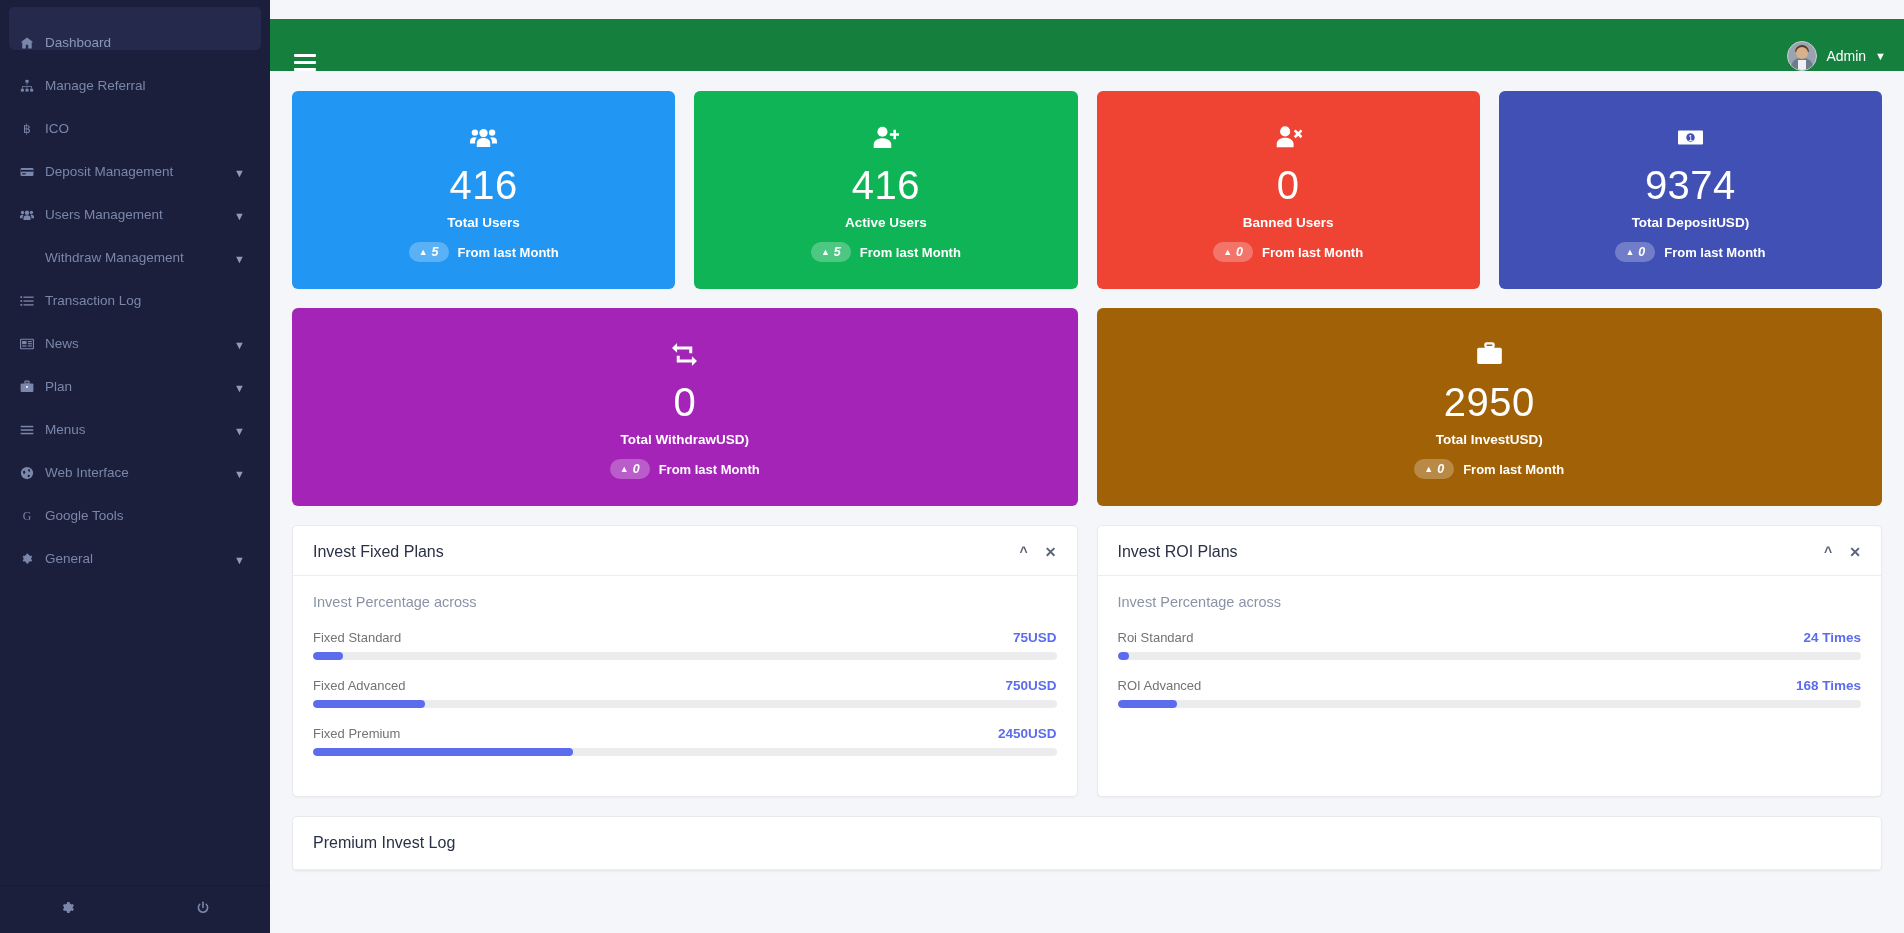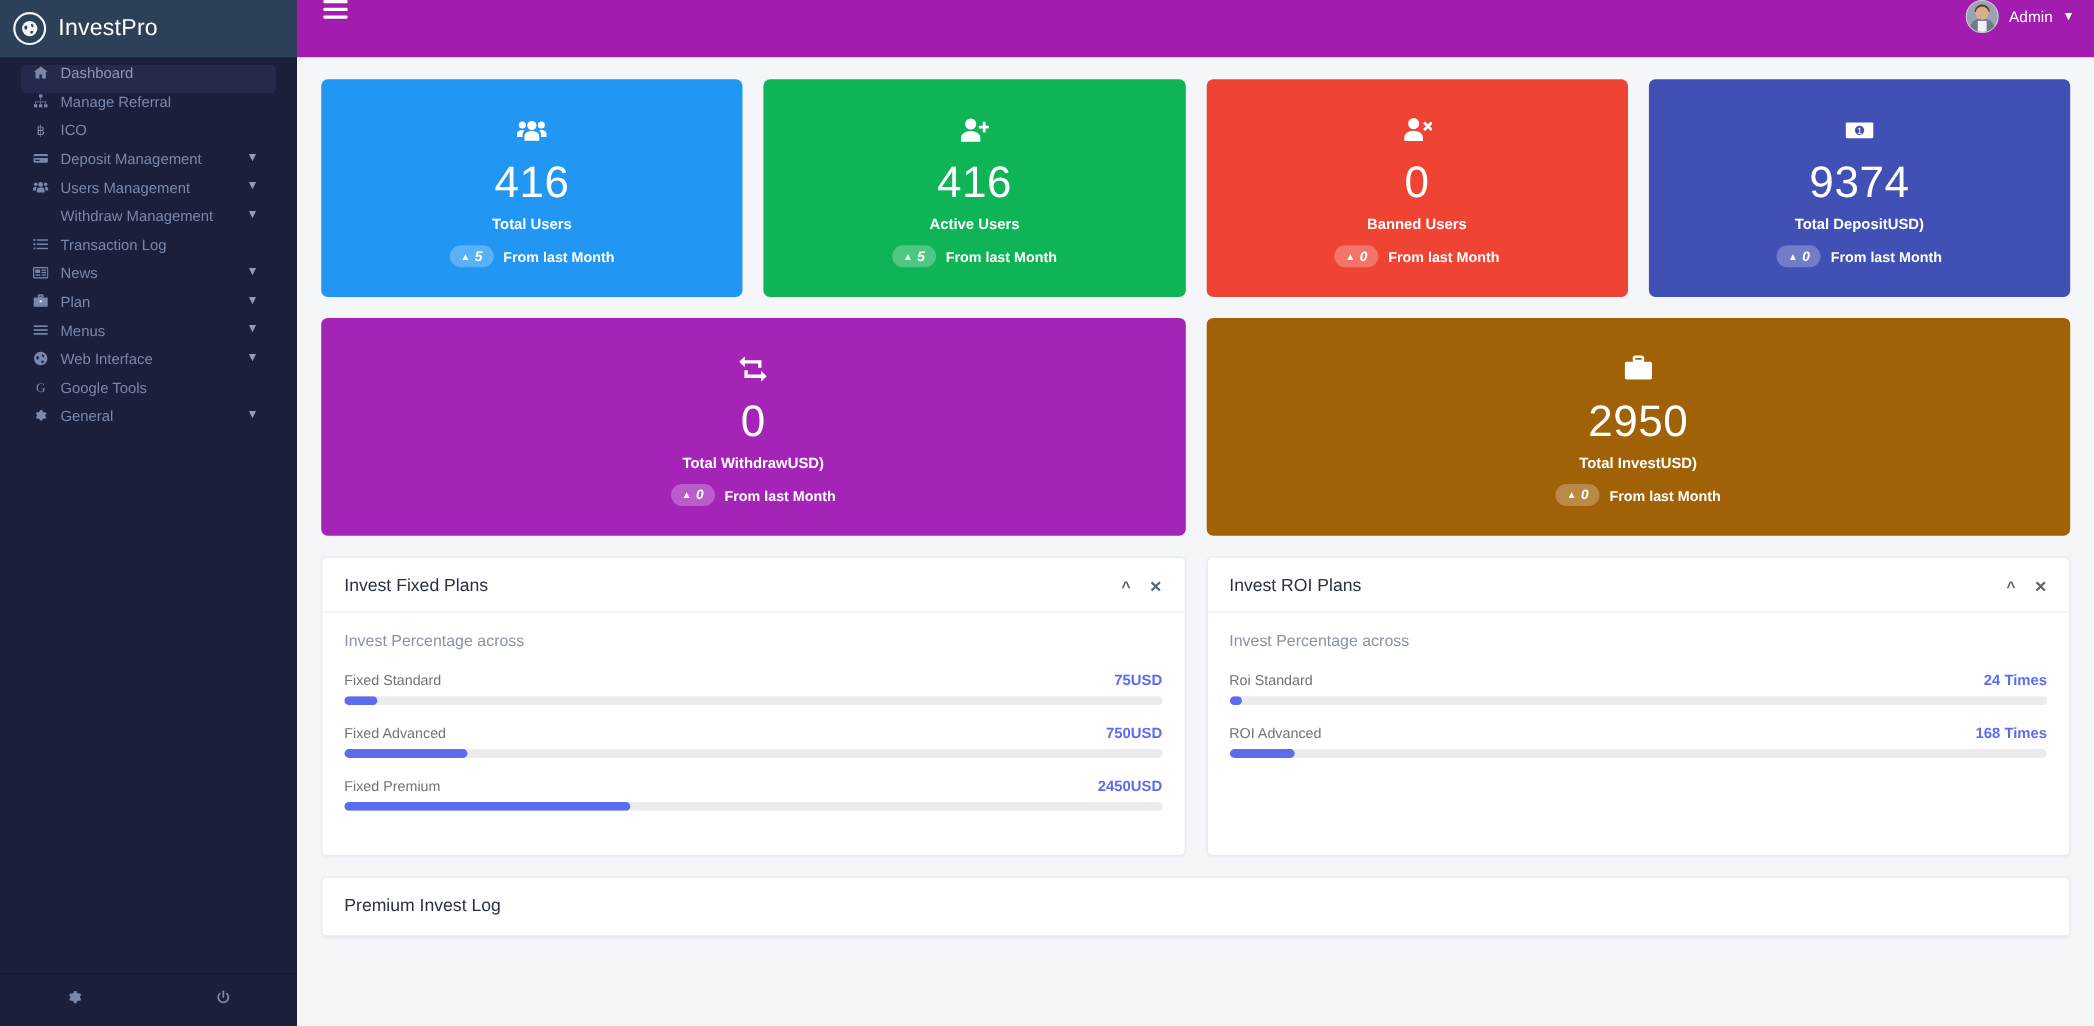--- a/index.html
+++ b/index.html
@@ -27,22 +27,22 @@
     width: 30px; height: 30px; border-radius: 50%;
     border: 2px solid #f2f4f7;
     display: flex; align-items: center; justify-content: center;
     color: #f2f4f7; font-size: 15px; line-height: 1;
   }
   .brand-name {
     color: #ffffff; font-size: 21px; letter-spacing: .2px;
   }
   .nav { flex: 1; padding-top: 7px; overflow: hidden; }
   .nav-item {
-    display: flex; align-items: flex-start;
-    height: 26px; margin: 0 19px;
+    display: flex; align-items: flex-end;
+    height: 43px; margin: 0 9px;
     border-radius: 5px;
     color: #7a87ab; font-size: 13.5px;
     cursor: pointer; position: relative;
   }
   .nav-item.active { background: #252a4d; color: #8b97b8; }
   .nav-ico {
     width: 36px; min-width: 36px; text-align: center;
     font-size: 13px; color: #7a87ab;
     display: inline-flex; align-items: center; justify-content: center;
   }
@@ -57,23 +57,24 @@
     display: flex; align-items: center;
   }
   .sidebar-footer .fbtn {
     flex: 1; display: flex; align-items: center; justify-content: center;
     color: #7a87ab; cursor: pointer;
   }
 
   
   .main { flex: 1; height: 933px; display: flex; flex-direction: column; }
   .topbar {
-    height: 52px; background: #a21caf;
-    display: flex; align-items: flex-start;
+    height: 52px; background: #15803d;
+    display: flex; align-items: flex-end;
     padding: 0 18px 0 24px;
+    margin-top: 19px;
   }
   .hamburger { cursor: pointer; display: flex; flex-direction: column; gap: 4px; }
   .hamburger span { display: block; width: 22px; height: 3px; background: #ffffff; border-radius: 1px; }
   .topbar-spacer { flex: 1; }
   .user-box { display: flex; align-items: center; gap: 9px; cursor: pointer; }
   .avatar {
     width: 30px; height: 30px; border-radius: 50%;
     background: #9aa4b0; overflow: hidden; position: relative;
     border: 1px solid #c9ced6;
   }
@@ -144,29 +145,20 @@
     box-shadow: 0 1px 2px rgba(0,0,0,.04);
   }
   .bottom-panel .panel-head { border-bottom: 1px solid #eceef1; padding-bottom: 17px; }
 </style>
 </head>
 <body>
 
 <div class="app">
 
   <aside class="sidebar">
-    <div class="brand">
-      <span class="brand-logo">
-        <svg width="16" height="16" viewBox="0 0 16 16" fill="#f2f4f7">
-          <circle cx="8" cy="8" r="7"></circle>
-          <path d="M3 6 L5 5 L6 7 L5 9 L3.5 8.5 Z M9 3.5 L11.5 4.5 L11 7 L9.5 6 Z M9 10 L11.5 10.5 L10 13 L8.5 12 Z" fill="#2c4058"></path>
-        </svg>
-      </span>
-      <span class="brand-name">InvestPro</span>
-    </div>
 
     <nav class="nav" id="nav">
         <div class="nav-item active">
           <span class="nav-ico">
             <svg width="14" height="14" viewBox="0 0 16 16" fill="#7a87ab">
               <path d="M8 1.6L0.8 7.2h1.8v7h4V10h2.8v4.2h4v-7h1.8z"></path>
             </svg>
           </span>
           <span class="nav-label">Dashboard</span>
         </div>

